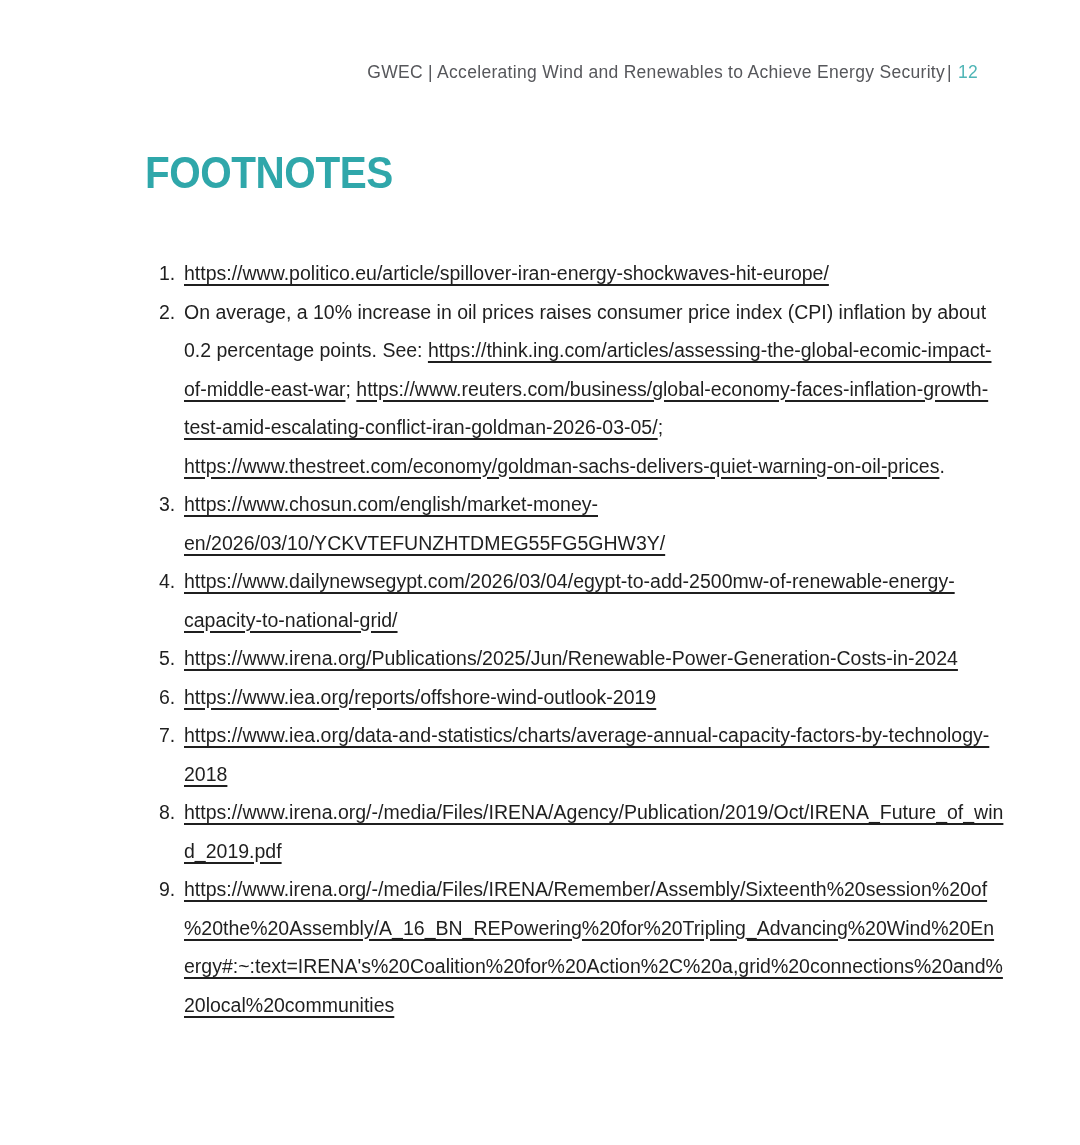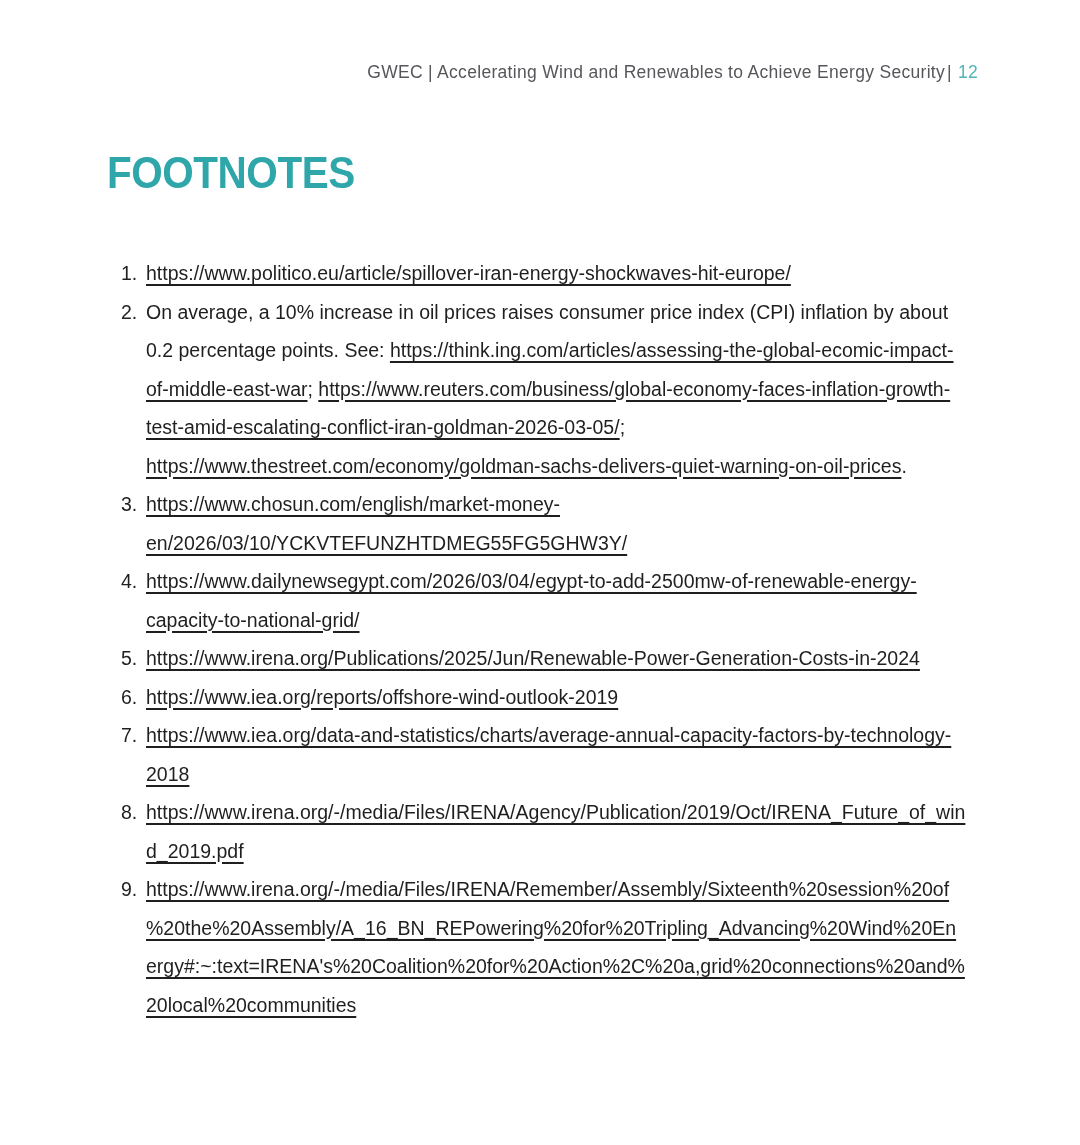--- a/index.html
+++ b/index.html
@@ -9,20 +9,21 @@
     width: 1080px;
     height: 1145px;
     position: relative;
     color: #1f1f1f;
   }
   .page {
     position: absolute;
     inset: 0;
     background: #ffffff;
     overflow: hidden;
+    margin-left: 38px;
   }
   
   .header {
     position: absolute;
     top: 62px;
     right: 102px;
     font-size: 17.5px;
     font-weight: 400;
     color: #56575b;
     letter-spacing: 0.3px;

